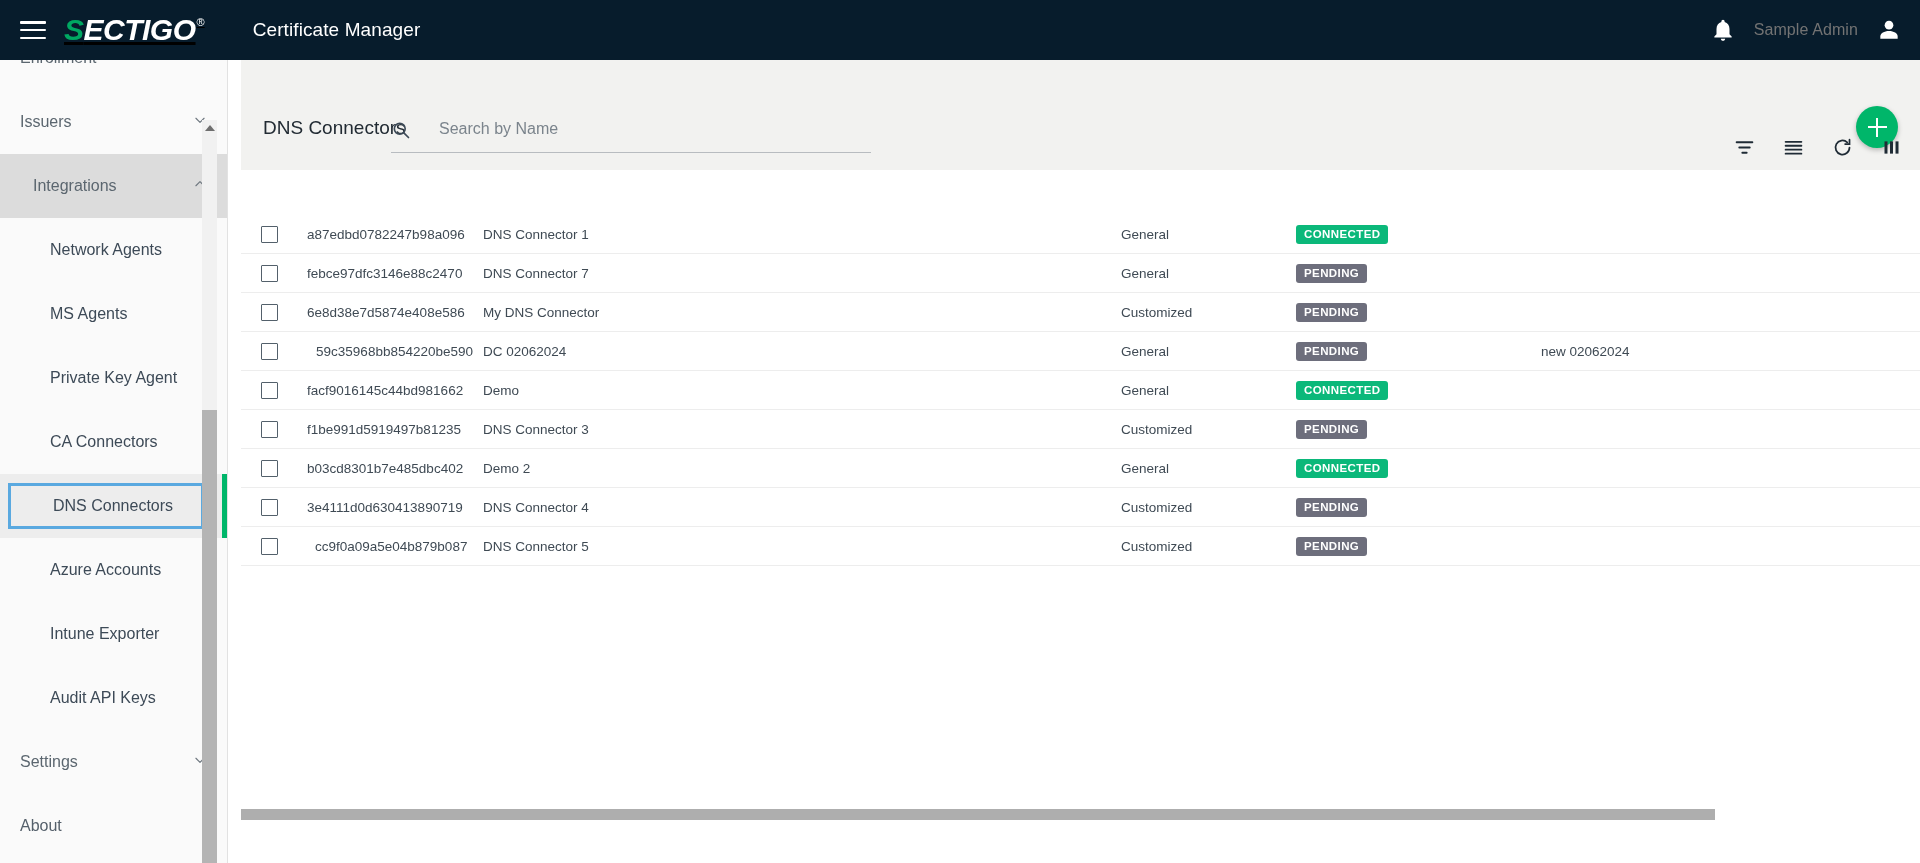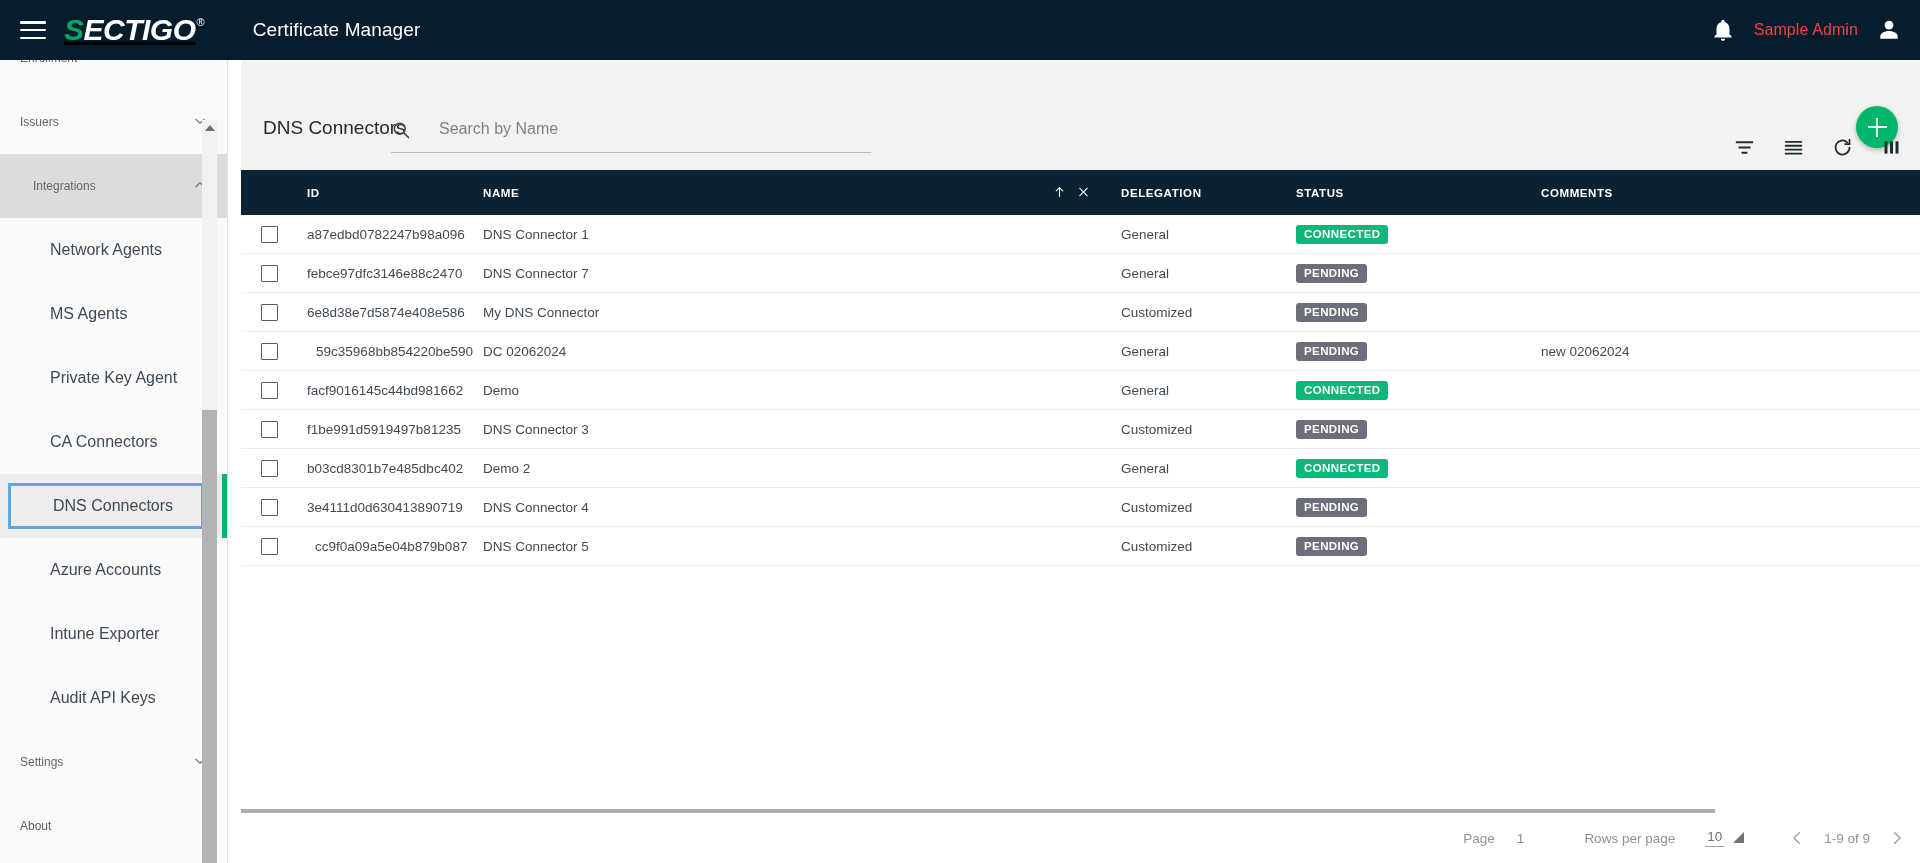--- a/index.html
+++ b/index.html
@@ -35,32 +35,32 @@
 
   .app-title {
     color: #ffffff; font-size: 19px; margin-left: 48px; letter-spacing: 0.1px;
   }
 
   .topbar-right {
     position: absolute; right: 18px; top: 0; height: 60px;
     display: flex; align-items: center; gap: 18px;
   }
   .bell { width: 26px; height: 26px; position: relative; cursor:pointer; }
-  .user-name { color:#ef4444; font-size: 16px; letter-spacing:0.1px; }
+  .user-name { color:#737373; font-size: 16px; letter-spacing:0.1px; }
   .user-ico { width: 26px; height: 26px; cursor:pointer; }
 
   
   .sidebar {
     position: absolute; top: 60px; left: 0; width: 228px; height: 803px;
     background: #fafafa; border-right: 1px solid #e2e2e2;
     overflow: hidden;
   }
   .nav-item {
     height: 64px; display: flex; align-items: center;
-    padding: 0 20px; color: #55606b; font-size: 12px; cursor: pointer;
+    padding: 0 20px; color: #55606b; font-size: 16px; cursor: pointer;
     justify-content: space-between;
   }
   .nav-item.group { color:#5b666f; }
   .nav-item.active-group { background: #dcdcdc; padding-left: 33px; }
   .nav-sub {
     height: 64px; display:flex; align-items:center;
     padding-left: 50px; color:#3d4a57; font-size: 16px; cursor:pointer;
   }
   .nav-sub.selected-wrap {
     background:#ededed; position: relative; padding-left:0;
@@ -331,41 +331,20 @@
       <div class="tool-ic">
         <svg viewBox="0 0 24 24" width="21" height="21" fill="#1f2b35">
           <rect x="4" y="5" width="3.4" height="14"></rect>
             <rect x="10.3" y="5" width="3.4" height="14"></rect>
             <rect x="16.6" y="5" width="3.4" height="14"></rect>
         </svg>
       </div>
     </div>
   </div>
 
-  <div class="tbl-head">
-    <div class="th" style="left:66px;">ID</div>
-    <div class="th" style="left:242px;">NAME</div>
-    <div class="th-sortic" style="left:812px;">
-      <span>
-        <svg viewBox="0 0 24 24" width="13" height="16" fill="none" stroke="#ffffff" stroke-width="2" stroke-linecap="round">
-          <line x1="12" y1="20" x2="12" y2="4"></line>
-            <polyline points="6,10 12,4 18,10"></polyline>
-        </svg>
-      </span>
-      <span>
-        <svg viewBox="0 0 24 24" width="13" height="14" stroke="#ffffff" stroke-width="2" stroke-linecap="round">
-          <line x1="5" y1="5" x2="19" y2="19"></line>
-            <line x1="19" y1="5" x2="5" y2="19"></line>
-        </svg>
-      </span>
-    </div>
-    <div class="th" style="left:880px;">DELEGATION</div>
-    <div class="th" style="left:1055px;">STATUS</div>
-    <div class="th" style="left:1300px;">COMMENTS</div>
-  </div>
 
   <div class="tbl-body">
     <div id="rows">
         <div class="row">
           <div class="cell" style="left:20px;">
             <div class="chk"></div>
           </div>
           <div class="cell" style="left:66px;width:166px;">a87edbd0782247b98a096</div>
           <div class="cell" style="left:242px;width:400px;">DNS Connector 1</div>
           <div class="cell" style="left:880px;width:160px;">General</div>
@@ -451,31 +430,13 @@
           <div class="cell" style="left:880px;width:160px;">Customized</div>
           <div class="cell" style="left:1055px;"><span class="badge pending">PENDING</span></div>
           <div class="cell" style="left:1300px;width:300px;"></div>
         </div>
       </div>
     <div class="h-scroll-track">
       <div class="h-scroll-thumb"></div>
     </div>
   </div>
 
-  <div class="footer">
-    <span class="pg-label">Page</span>
-    <span class="pg-num">1</span>
-    <span class="rpp-label">Rows per page</span>
-    <span class="rpp-val">10</span>
-    <span class="rpp-caret"></span>
-    <span class="pg-arrow">
-      <svg viewBox="0 0 24 24" width="18" height="18" fill="none" stroke="#9aa0a5" stroke-width="2" stroke-linecap="round" stroke-linejoin="round">
-        <polyline points="15,5 8,12 15,19"></polyline>
-      </svg>
-    </span>
-    <span class="range">1-9 of 9</span>
-    <span class="pg-arrow">
-      <svg viewBox="0 0 24 24" width="18" height="18" fill="none" stroke="#9aa0a5" stroke-width="2" stroke-linecap="round" stroke-linejoin="round">
-        <polyline points="9,5 16,12 9,19"></polyline>
-      </svg>
-    </span>
-  </div>
 </div>
 
 </body></html>

